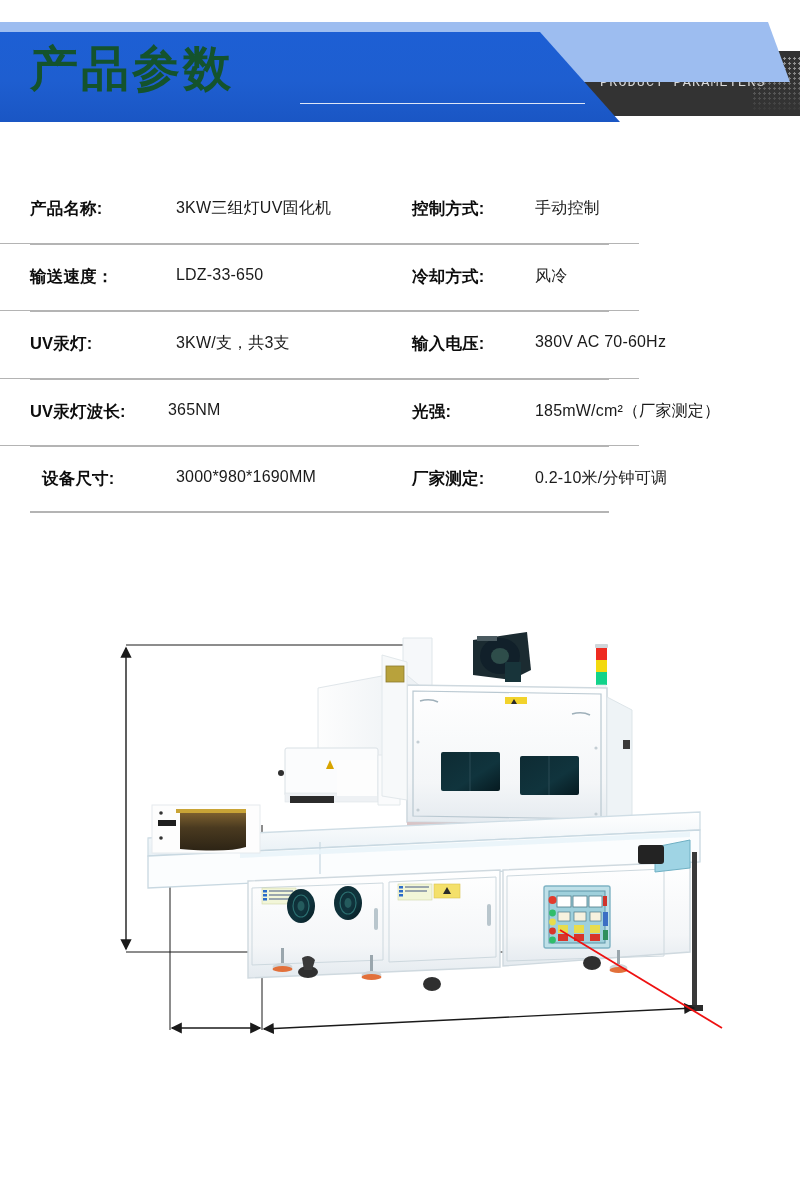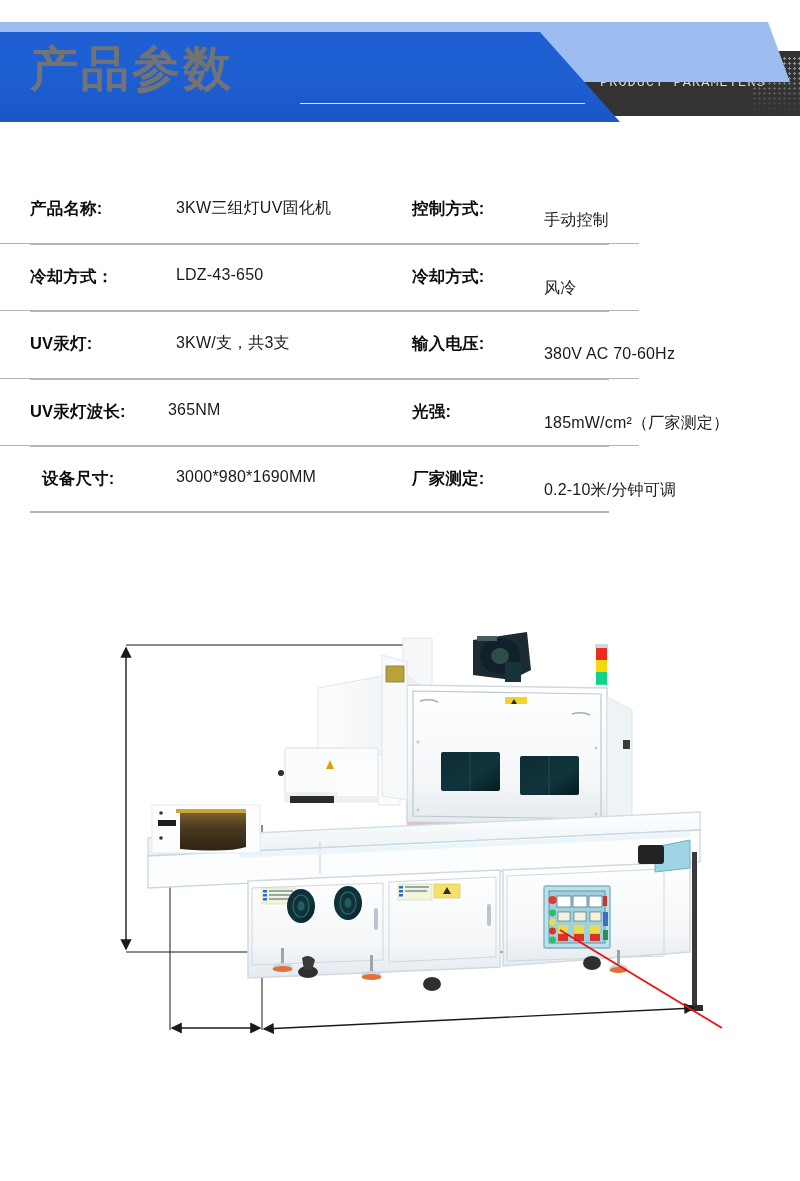--- a/index.html
+++ b/index.html
@@ -78,21 +78,21 @@
     background: linear-gradient(180deg, #1d5fd4 0%, #1e5ed0 55%, #1a56c4 100%);
     border-top-right-radius: 26px;
     clip-path: polygon(0 0, 540px 0, 620px 90px, 0 90px);
   }
   .hdr-title {
     position: absolute;
     left: 30px;
     top: 38px;
     font-size: 48px;
     font-weight: bold;
-    color: #737373;
+    color: #14532d;
     letter-spacing: 3px;
     line-height: 62px;
     white-space: nowrap;
     font-family: "Liberation Sans", "DejaVu Sans", sans-serif;
   }
   .hdr-underline {
     position: absolute;
     left: 300px;
     top: 103px;
     width: 285px;
@@ -146,21 +146,21 @@
     white-space: nowrap;
     letter-spacing: 0.2px;
   }
   .spec-value {
     font-size: 16px;
     color: #1a1a1a;
     white-space: nowrap;
     letter-spacing: 0.2px;
   }
   .cellgrp.left  .spec-value { margin-left: 16px; position: absolute; left: 130px; top: 0; }
-  .cellgrp.right .spec-value { position: absolute; left: 123px; top: 12px; margin-left: 9px; }
+  .cellgrp.right .spec-value { position: absolute; left: 123px; top: 0; }
   .cellgrp.left.wide .spec-value  { left: 122px; }
 
   
   .illus {
     position: absolute;
     left: 0;
     top: 600px;
     width: 800px;
     height: 581px;
   }
@@ -188,22 +188,22 @@
     </div>
     <div class="cellgrp right">
       <span class="spec-label">控制方式:</span>
       <span class="spec-value">手动控制</span>
     </div>
   </div>
 
   <div class="spec-row">
     <div class="rule"></div>
     <div class="cellgrp left">
-      <span class="spec-label">冷却方式：</span>
-      <span class="spec-value">LDZ-43-650</span>
+      <span class="spec-label">输送速度：</span>
+      <span class="spec-value">LDZ-33-650</span>
     </div>
     <div class="cellgrp right">
       <span class="spec-label">冷却方式:</span>
       <span class="spec-value">风冷</span>
     </div>
   </div>
 
   <div class="spec-row">
     <div class="rule"></div>
     <div class="cellgrp left">

